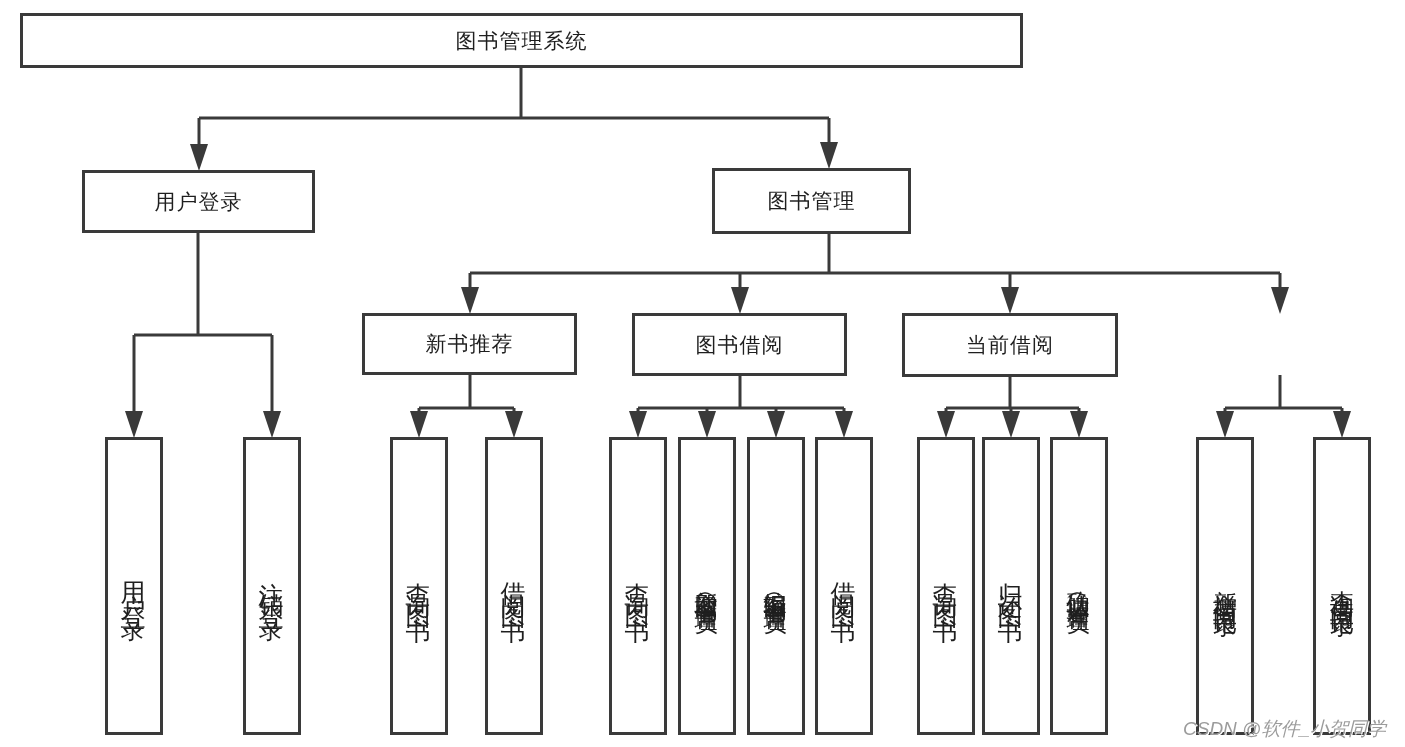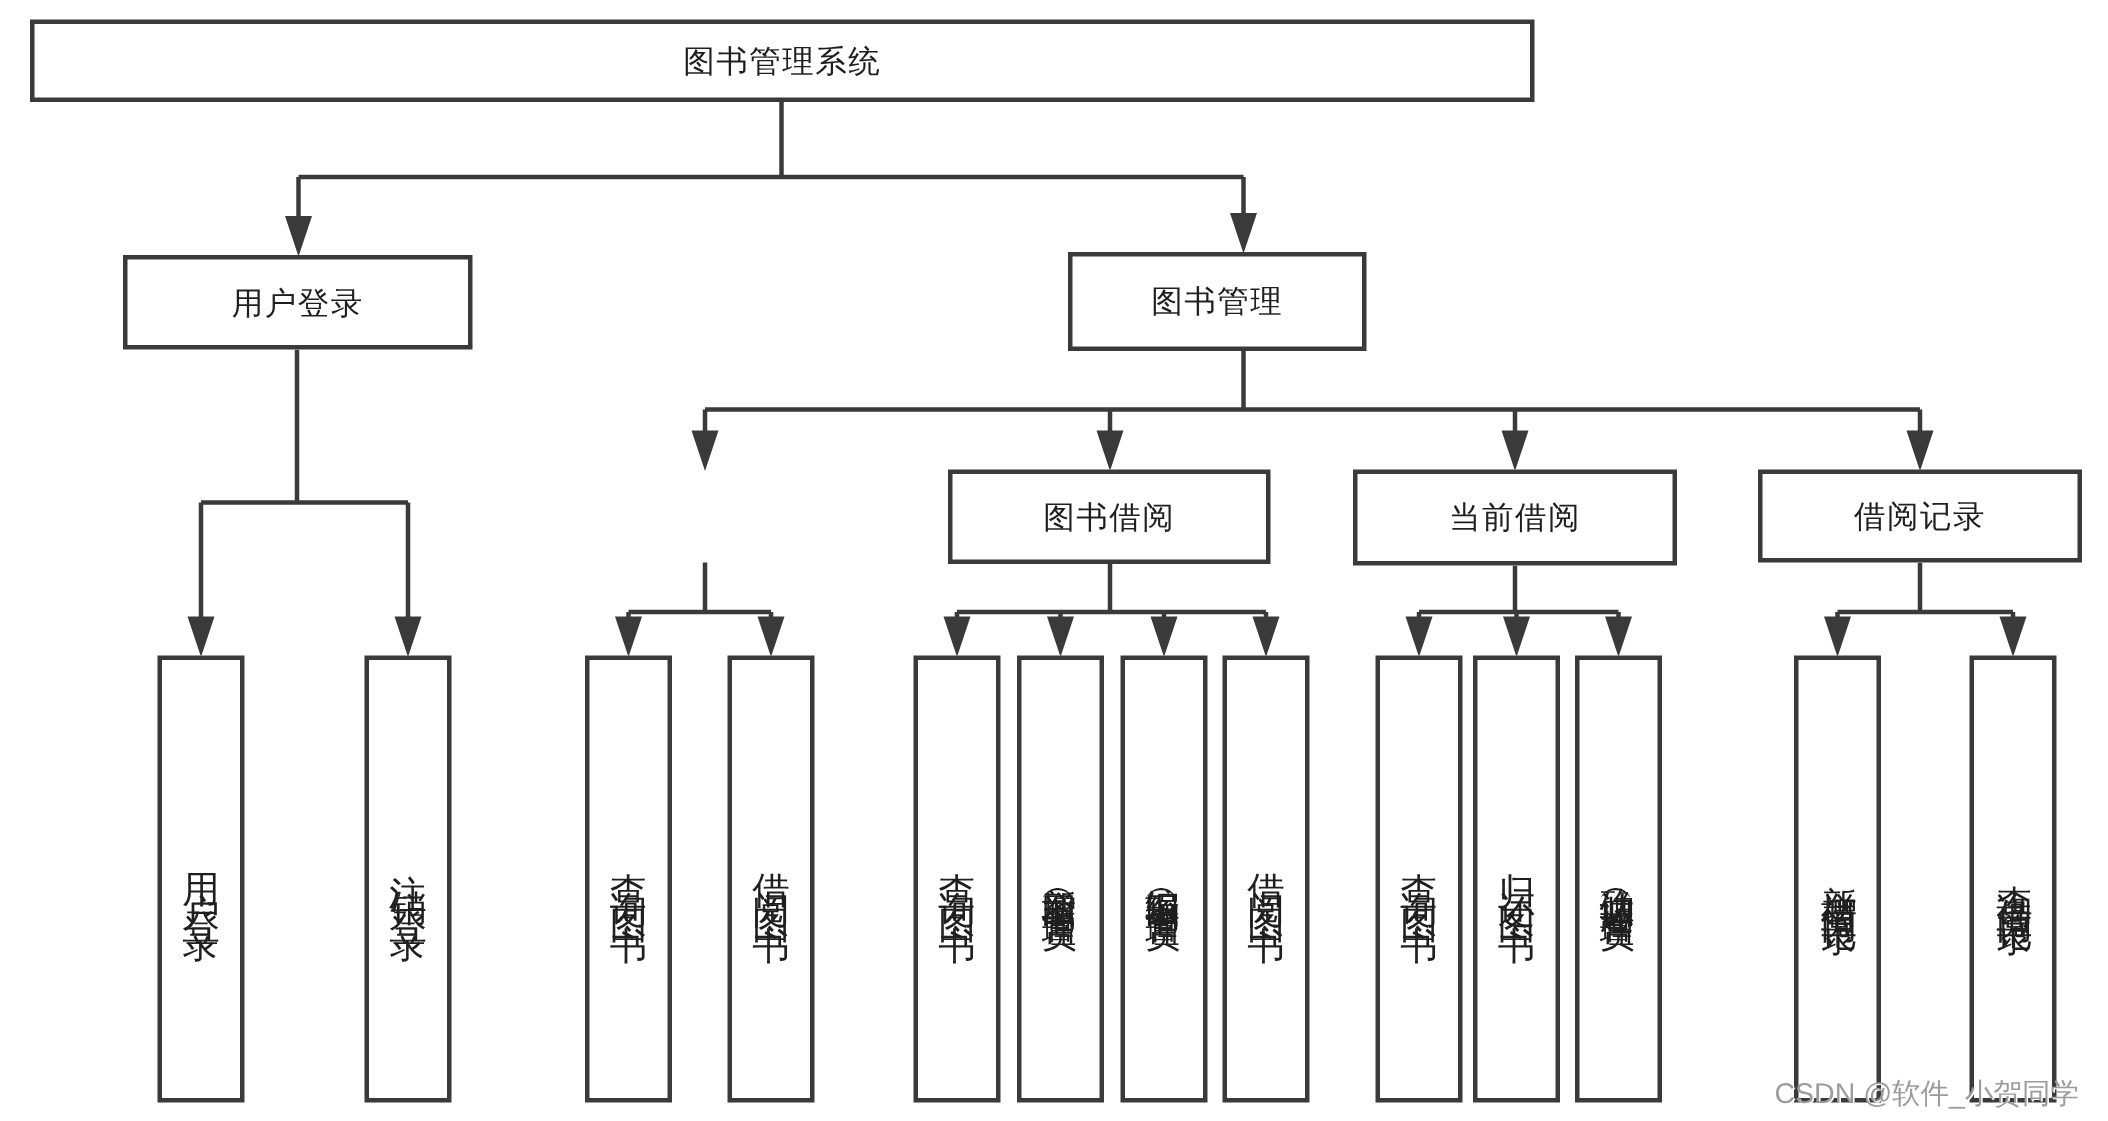--- a/index.html
+++ b/index.html
@@ -15,20 +15,21 @@
   }
   .hlabel { font-size:21px; color:#1f1f1f; letter-spacing:1px; white-space:nowrap; }
   .vt { writing-mode:vertical-rl; text-orientation:mixed; color:#1f1f1f; white-space:nowrap; }
   .s4 { font-size:25px; letter-spacing:12px; }
   .s6 { font-size:24px; letter-spacing:5px; }
   .s9 { font-size:23px; letter-spacing:3px; }
   .watermark {
     position:absolute; z-index:3; left:1183px; top:716px;
     font-size:19px; color:#9c9c9c; white-space:nowrap;
     text-shadow:1px 1px 0 #ffffff;
+    font-style:italic;
   }
 </style>
 </head>
 <body>
 
 <div class="canvas">
 
   <svg class="connectors" width="1405" height="747" viewBox="0 0 1405 747">
     <g stroke="#3a3a3a" stroke-width="3" fill="none">
 
@@ -99,28 +100,28 @@
     <span class="hlabel">图书管理系统</span>
   </div>
 
   <div class="box" style="left:82px; top:170px; width:233px; height:63px;">
     <span class="hlabel">用户登录</span>
   </div>
   <div class="box" style="left:712px; top:168px; width:199px; height:66px;">
     <span class="hlabel">图书管理</span>
   </div>
 
+  <div class="box" style="left:362px; top:313px; width:215px; height:62px;">
+    <span class="hlabel">新书推荐</span>
+  </div>
   <div class="box" style="left:902px; top:313px; width:216px; height:64px;">
     <span class="hlabel">当前借阅</span>
   </div>
   <div class="box" style="left:632px; top:313px; width:215px; height:63px;">
     <span class="hlabel">图书借阅</span>
-  </div>
-  <div class="box" style="left:1172px; top:313px; width:216px; height:62px;">
-    <span class="hlabel">借阅记录</span>
   </div>
 
   <div class="box" style="left:105px; top:437px; width:58px; height:298px;">
     <span class="vt s4">用户登录</span>
   </div>
   <div class="box" style="left:243px; top:437px; width:58px; height:298px;">
     <span class="vt s4">注销登录</span>
   </div>
 
   <div class="box" style="left:390px; top:437px; width:58px; height:298px;">

